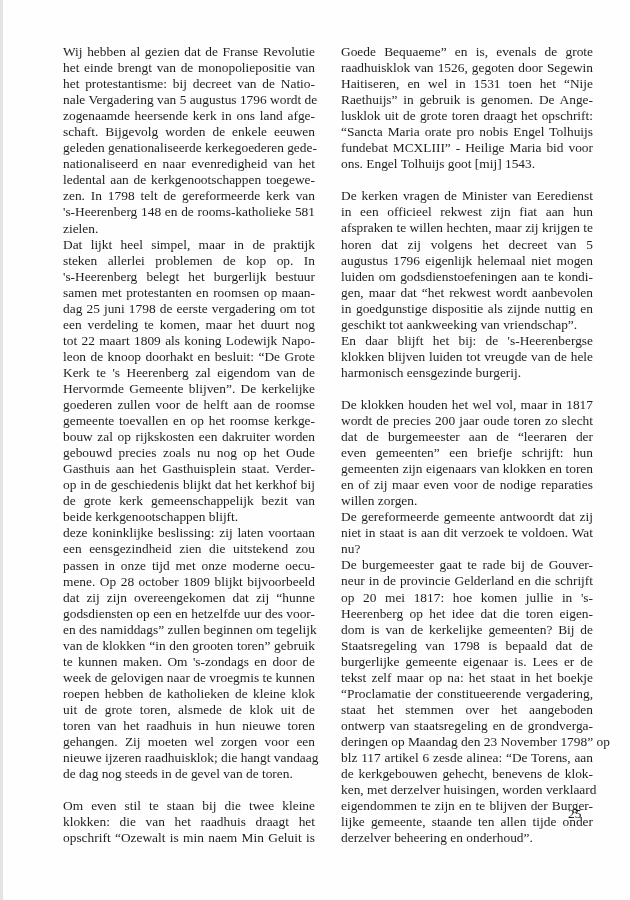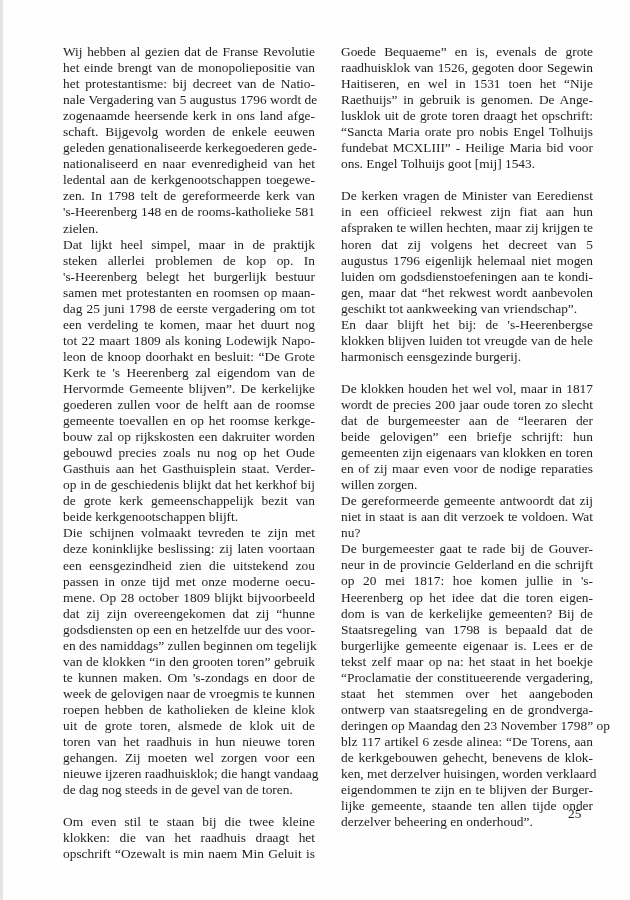--- a/index.html
+++ b/index.html
@@ -86,21 +86,20 @@
       <span class="line">goederen zullen voor de helft aan de roomse</span>
       <span class="line">gemeente toevallen en op het roomse kerkge-</span>
       <span class="line">bouw zal op rijkskosten een dakruiter worden</span>
       <span class="line">gebouwd precies zoals nu nog op het Oude</span>
       <span class="line">Gasthuis aan het Gasthuisplein staat. Verder-</span>
       <span class="line">op in de geschiedenis blijkt dat het kerkhof bij</span>
       <span class="line">de grote kerk gemeenschappelijk bezit van</span>
       <span class="line last">beide kerkgenootschappen blijft.</span>
     </div>
     <div>
-      <span class="line">Die schijnen volmaakt tevreden te zijn met</span>
       <span class="line">deze koninklijke beslissing: zij laten voortaan</span>
       <span class="line">een eensgezindheid zien die uitstekend zou</span>
       <span class="line">passen in onze tijd met onze moderne oecu-</span>
       <span class="line">mene. Op 28 october 1809 blijkt bijvoorbeeld</span>
       <span class="line">dat zij zijn overeengekomen dat zij “hunne</span>
       <span class="line">godsdiensten op een en hetzelfde uur des voor-</span>
       <span class="line">en des namiddags” zullen beginnen om tegelijk</span>
       <span class="line">van de klokken “in den grooten toren” gebruik</span>
       <span class="line">te kunnen maken. Om 's-zondags en door de</span>
       <span class="line">week de gelovigen naar de vroegmis te kunnen</span>
@@ -131,33 +130,34 @@
     </div>
     <div class="para-gap"></div>
     <div>
       <span class="line">De kerken vragen de Minister van Eeredienst</span>
       <span class="line">in een officieel rekwest zijn fiat aan hun</span>
       <span class="line">afspraken te willen hechten, maar zij krijgen te</span>
       <span class="line">horen dat zij volgens het decreet van 5</span>
       <span class="line">augustus 1796 eigenlijk helemaal niet mogen</span>
       <span class="line">luiden om godsdienstoefeningen aan te kondi-</span>
       <span class="line">gen, maar dat “het rekwest wordt aanbevolen</span>
+      <span class="line">in goedgunstige dispositie als zijnde nuttig en</span>
       <span class="line last">geschikt tot aankweeking van vriendschap”.</span>
     </div>
     <div>
       <span class="line">En daar blijft het bij: de 's-Heerenbergse</span>
       <span class="line">klokken blijven luiden tot vreugde van de hele</span>
       <span class="line last">harmonisch eensgezinde burgerij.</span>
     </div>
     <div class="para-gap"></div>
     <div>
       <span class="line">De klokken houden het wel vol, maar in 1817</span>
       <span class="line">wordt de precies 200 jaar oude toren zo slecht</span>
       <span class="line">dat de burgemeester aan de “leeraren der</span>
-      <span class="line">beide gelovigen” een briefje schrijft: hun</span>
+      <span class="line">even gemeenten” een briefje schrijft: hun</span>
       <span class="line">gemeenten zijn eigenaars van klokken en toren</span>
       <span class="line">en of zij maar even voor de nodige reparaties</span>
       <span class="line last">willen zorgen.</span>
     </div>
     <div>
       <span class="line">De gereformeerde gemeente antwoordt dat zij</span>
       <span class="line">niet in staat is aan dit verzoek te voldoen. Wat</span>
       <span class="line last">nu?</span>
     </div>
     <div>

